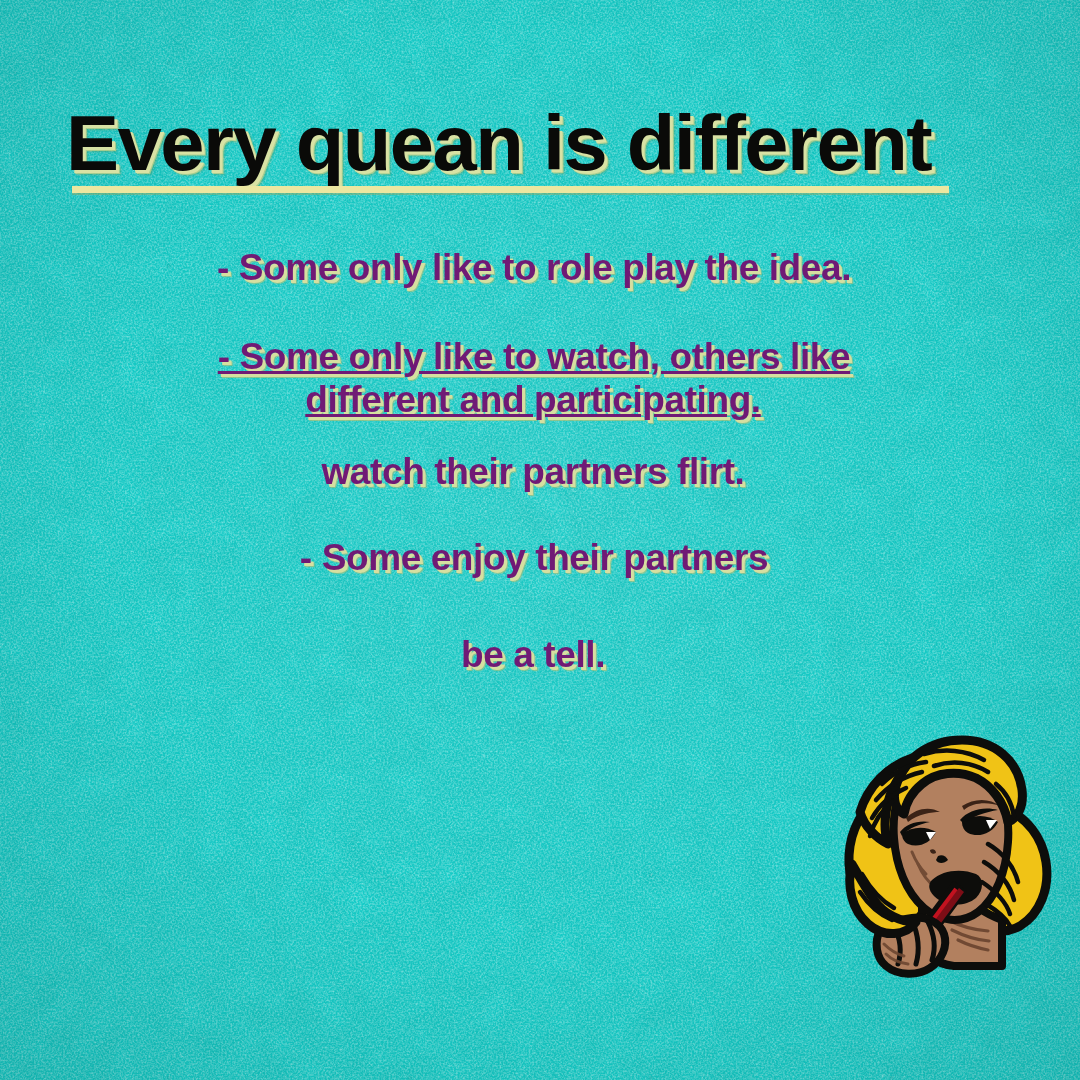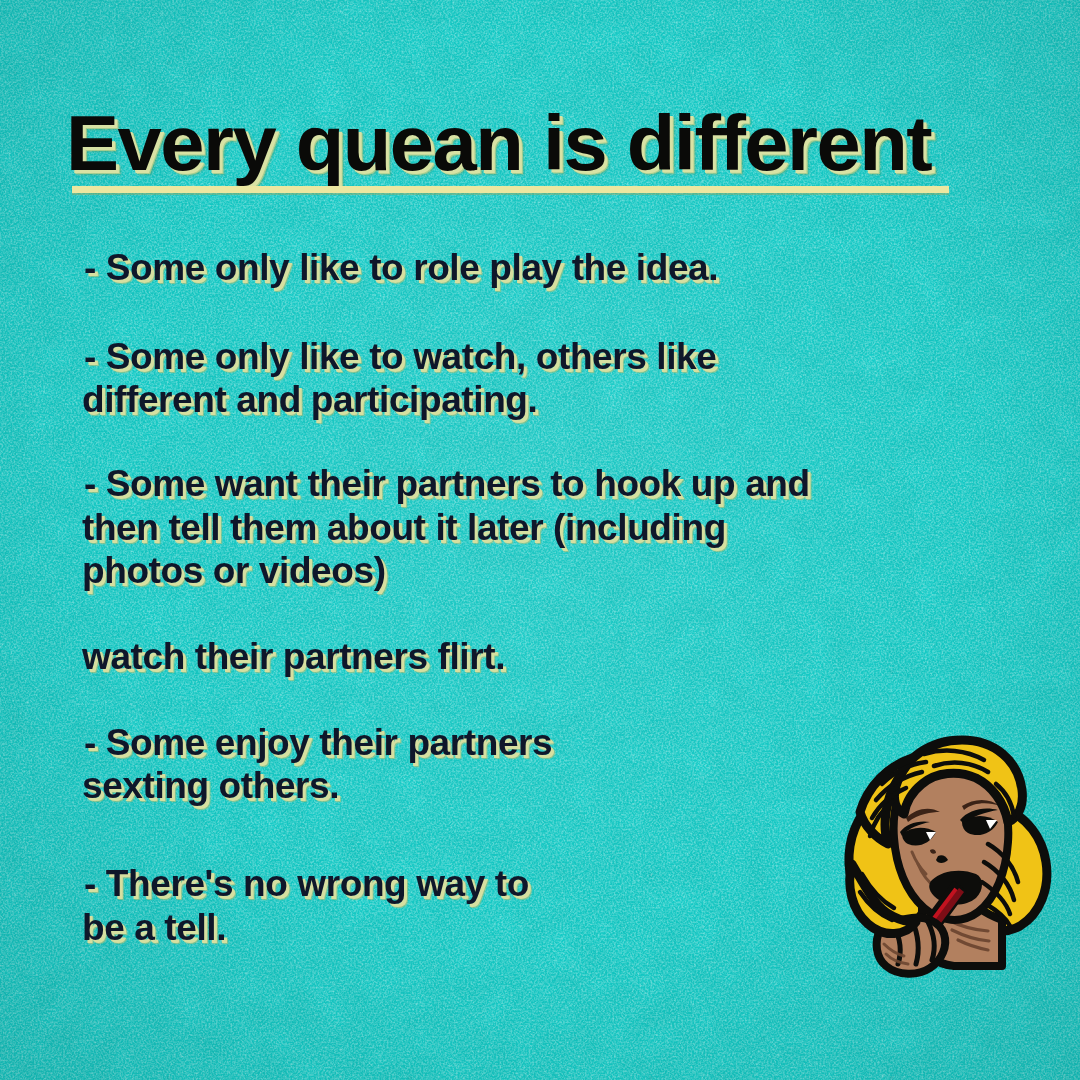--- a/index.html
+++ b/index.html
@@ -106,30 +106,31 @@
     left: 84px;
     top: 246px;
     width: 900px;
   }
   .bullet {
     font-family: "Liberation Sans", sans-serif;
     font-size: 37px;
     font-weight: 700;
     line-height: 1.18;
     letter-spacing: -0.4px;
-    color: #0f172a;
+    color: #701a75;
     margin: 0 0 31px 0;
     text-shadow:
        3px 3px 0 #d6dfa0,
        4px 4px 1px rgba(175,192,118,0.70);
+    text-align: center;
   }
   .bullet:last-child { margin-bottom: 0; }
 
   .b1 { margin-bottom: 45px; }
-  .b2 { margin-bottom: 40px; }
+  .b2 { margin-bottom: 28px; text-decoration: underline; }
   .b3 { margin-bottom: 42px; }
   .b4 { margin-bottom: 42px; }
   .b5 { margin-bottom: 54px; }
 
   .bullet .ln { display: block; }
   .bullet .ln.cont { margin-left: -2px; }
 
   
   #illustration {
     position: absolute;
@@ -183,37 +184,30 @@
 
       <p class="bullet b1">
         <span class="ln">- Some only like to role play the idea.</span>
       </p>
 
       <p class="bullet b2">
         <span class="ln">- Some only like to watch, others like</span>
         <span class="ln cont">different and participating.</span>
       </p>
 
-      <p class="bullet b3">
-        <span class="ln">- Some want their partners to hook up and</span>
-        <span class="ln cont">then tell them about it later (including</span>
-        <span class="ln cont">photos or videos)</span>
-      </p>
 
       <p class="bullet b4">
         <span class="ln cont">watch their partners flirt.</span>
       </p>
 
       <p class="bullet b5">
         <span class="ln">- Some enjoy their partners</span>
-        <span class="ln cont">sexting others.</span>
       </p>
 
       <p class="bullet b6">
-        <span class="ln">- There's no wrong way to</span>
         <span class="ln cont">be a tell.</span>
       </p>
 
     </div>
 
     <div id="illustration">
       <svg viewBox="0 0 242 272" aria-hidden="true">
         <g id="ill-g">
 
           <path d="M60 72

